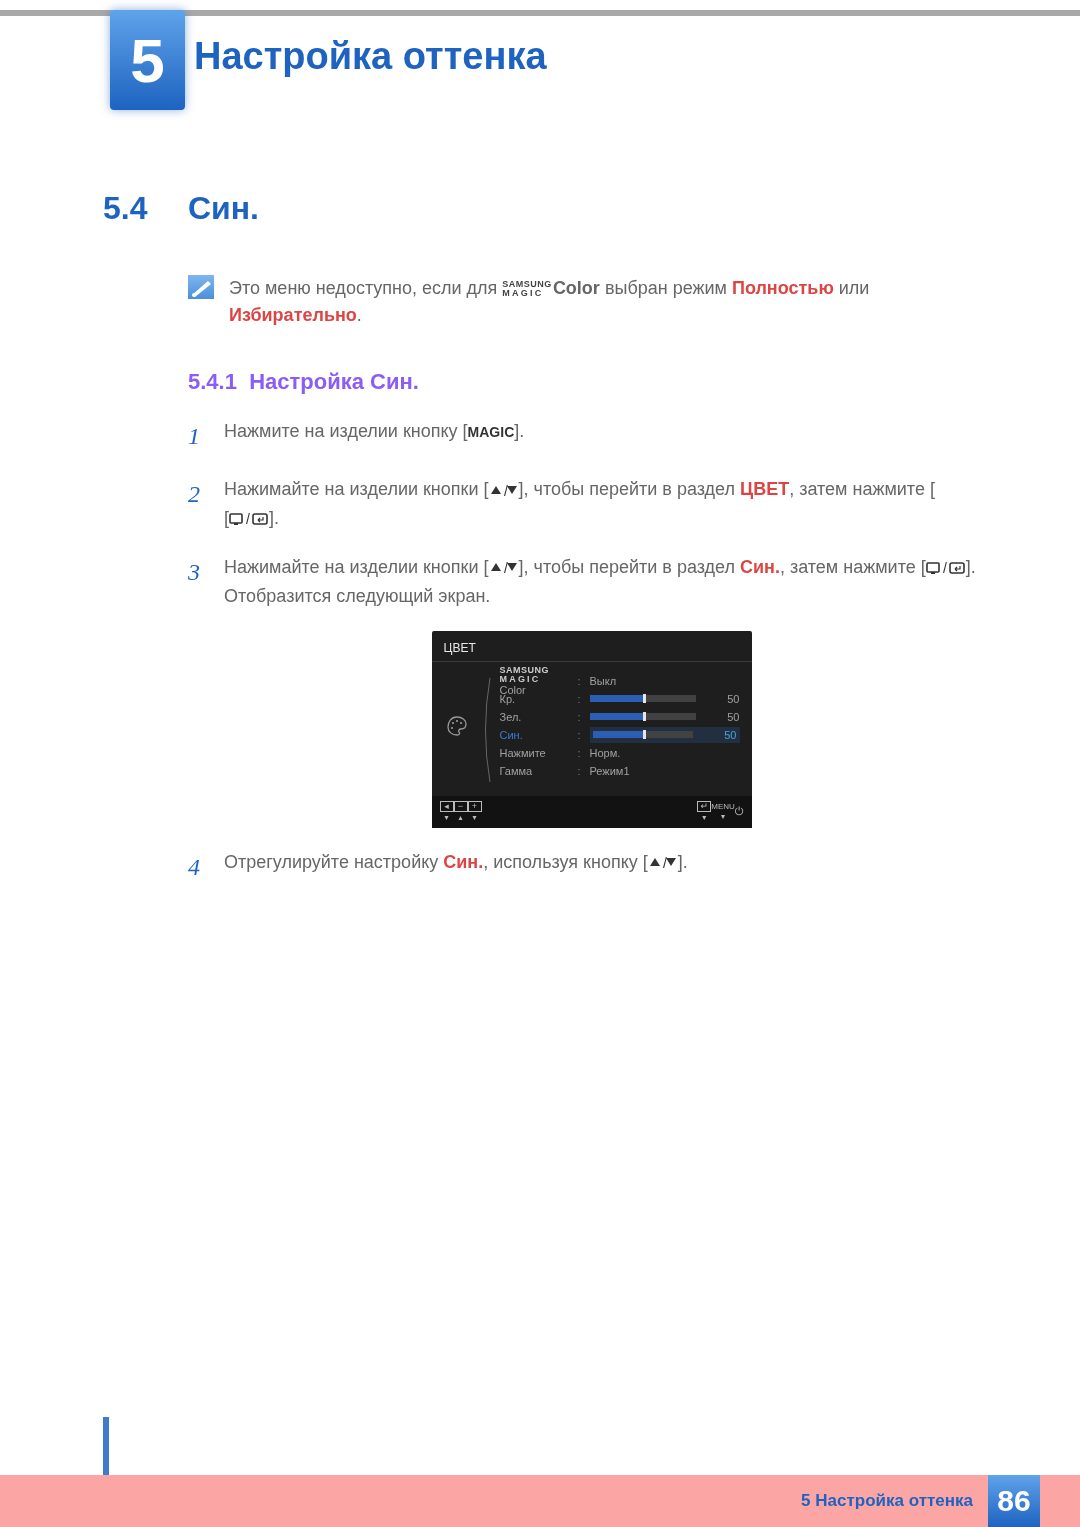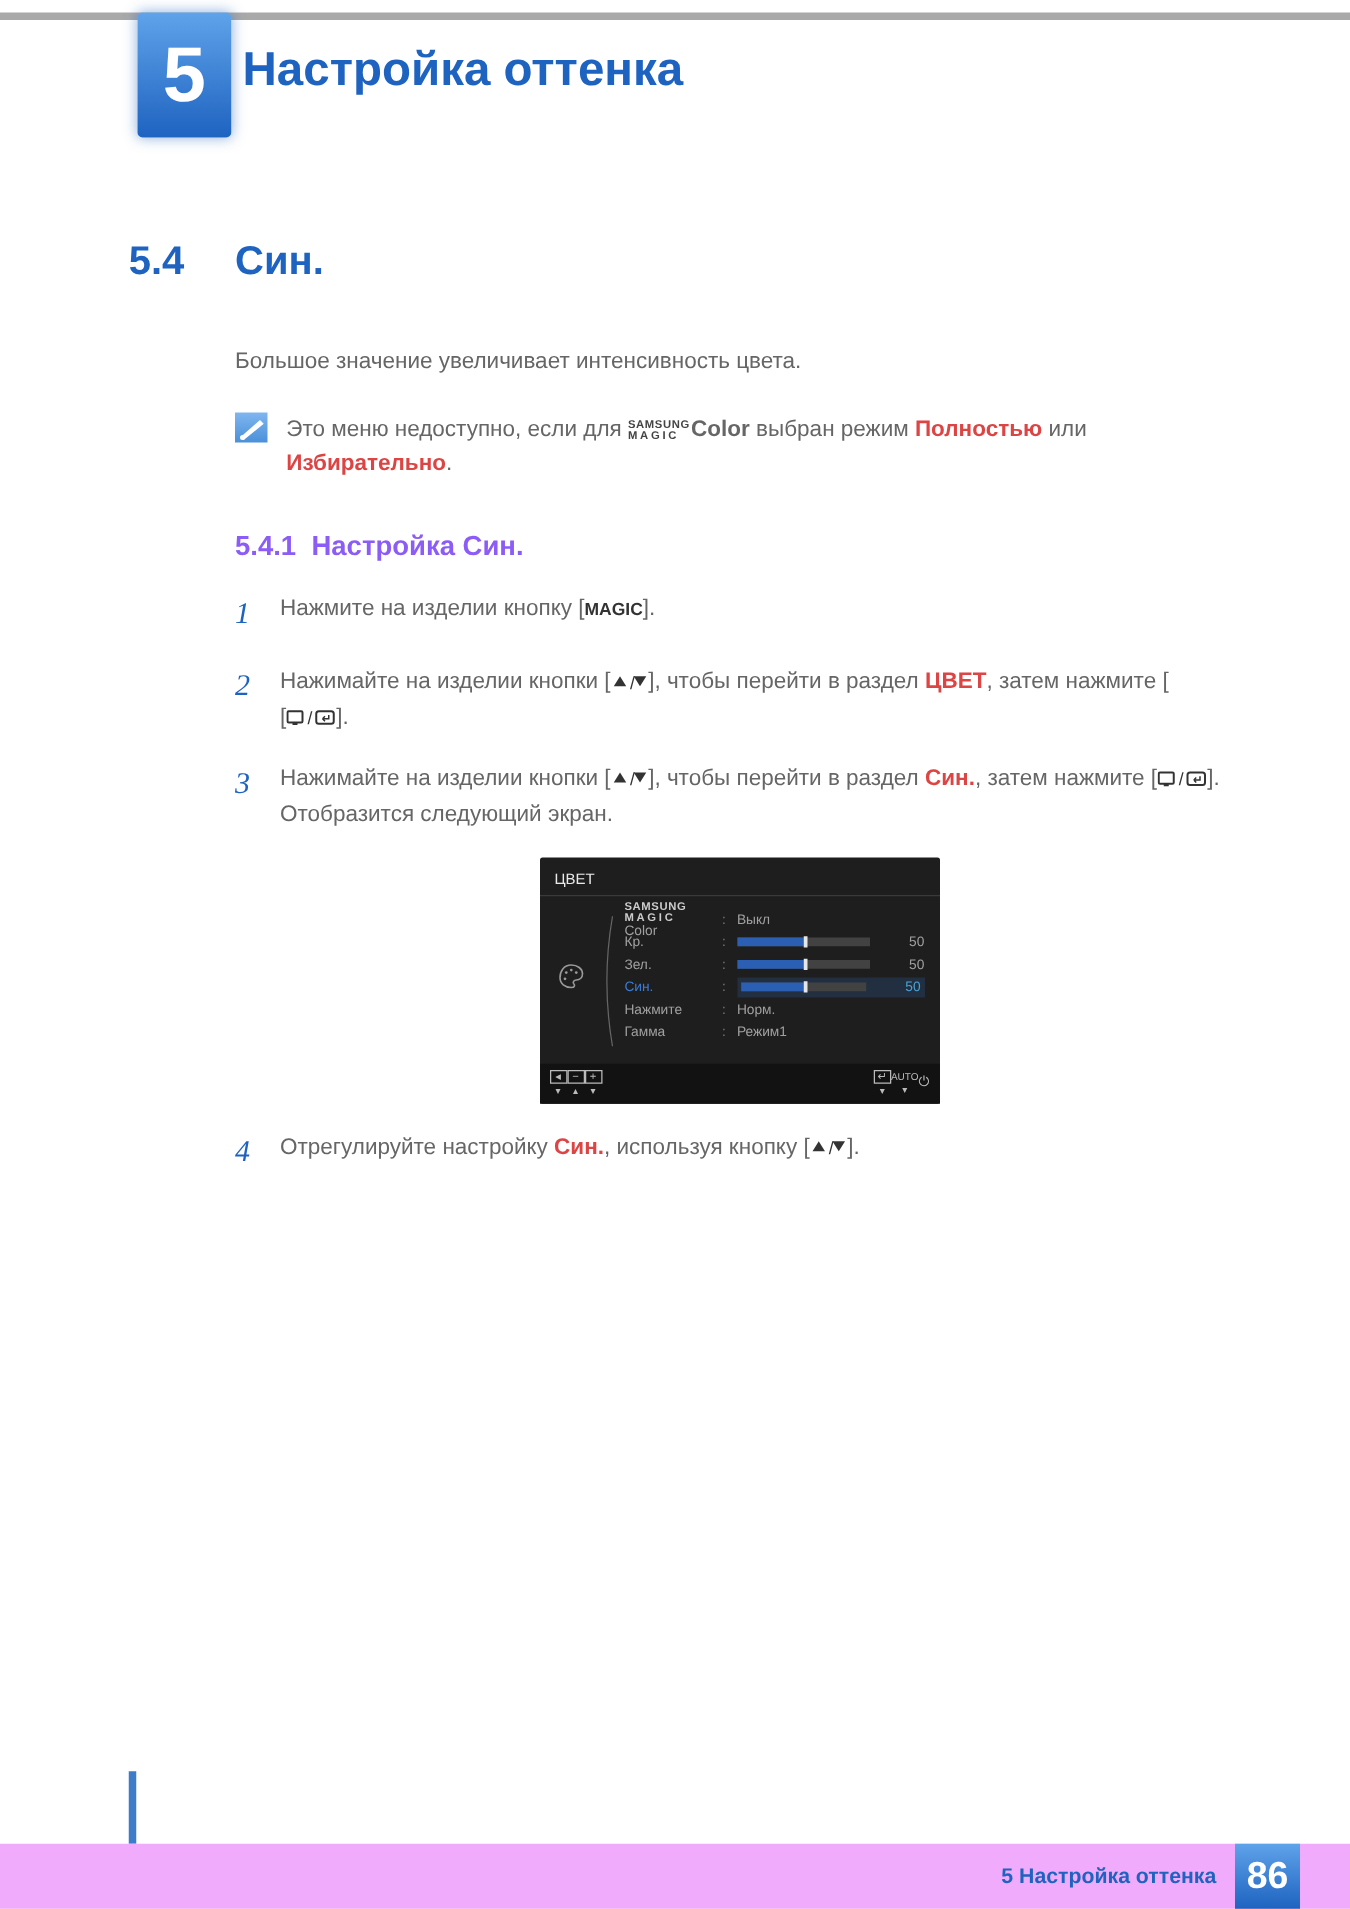--- a/index.html
+++ b/index.html
@@ -218,21 +218,21 @@
     width:14px; height:11px;
     border:1px solid #bbb;
     display:flex; align-items:center; justify-content:center;
     font-size:9px;
     line-height:1;
   }
   .footer {
     position: absolute;
     bottom: 0; left: 0; right: 0;
     height: 52px;
-    background: #f0abfc;
+    background: #fca5a5;
     display: flex;
     justify-content: flex-end;
     align-items: center;
     padding-right: 40px;
     gap: 15px;
   }
   .footer-text {
     color: #1e63c0;
     font-size: 17px;
     font-weight: bold;
@@ -264,21 +264,20 @@
 </div>
 <div class="chapter-title">Настройка оттенка</div>
 
 <div class="content">
 
   <div class="section-row">
     <div class="section-number">5.4</div>
     <div class="section-title">Син.</div>
   </div>
 
-  <div class="body-text">Большое значение увеличивает интенсивность цвета.</div>
 
   <div class="note-row">
     <div class="note-icon">
       <svg viewBox="0 0 26 24">
           <path d="M4 20 L20 6 L23 9 L7 22 Z" fill="#fff"></path>
           <circle cx="6" cy="20" r="2" fill="#fff"></circle>
         </svg>
     </div>
     <div class="note-text">
       <span>Это меню недоступно, если для </span><span class="magic-label"><span class="samsung">SAMSUNG</span><br><span class="magic">MAGIC</span></span><b>Color</b><span> выбран режим </span><span class="red">Полностью</span><span> или </span><span class="red">Избирательно</span><span>.</span>
@@ -422,21 +421,21 @@
         <div class="osd-btn">
             <div class="box">+</div>
             <span>▾</span>
           </div>
         <div style="flex:1"></div>
         <div class="osd-btn">
             <div class="box">↵</div>
             <span>▾</span>
           </div>
         <div class="osd-btn">
-            <span>AUTO</span>
+            <span>MENU</span>
             <span>▾</span>
           </div>
         <div class="osd-btn">
             <span style="font-size:11px">⏻</span>
           </div>
       </div>
     </div>
 
     <div class="step">
       <div class="num">4</div>

